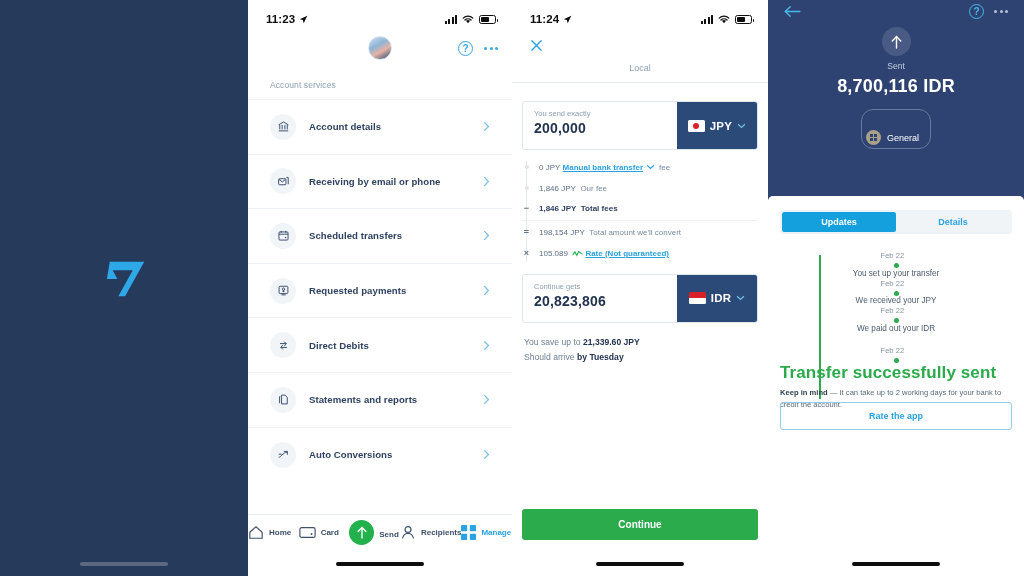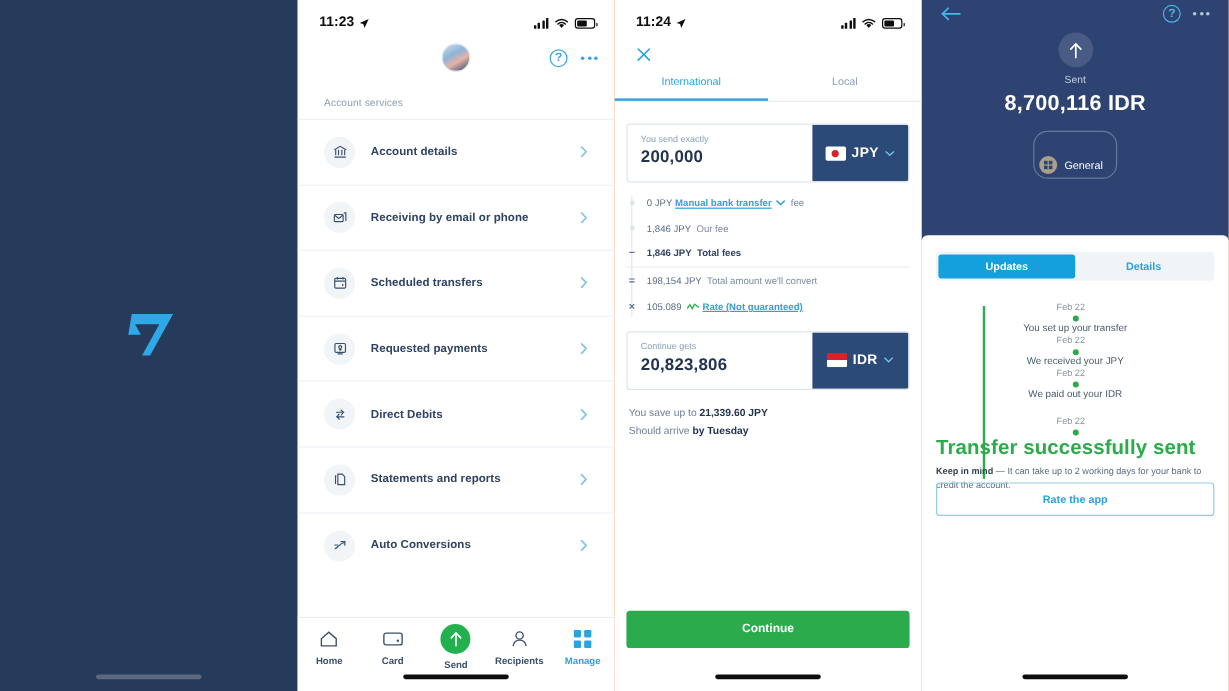--- a/index.html
+++ b/index.html
@@ -2,21 +2,21 @@
 <html><head>
 <meta charset="utf-8">
 <style>
   * { box-sizing: border-box; margin: 0; padding: 0; }
   html, body {
     width: 1024px; height: 576px;
     background: #000;
     font-family: "Liberation Sans", sans-serif;
     overflow: hidden;
   }
-  .stage { position: relative; width: 1024px; height: 576px; background: #f97316; }
+  .stage { position: relative; width: 1024px; height: 576px; background: #8b5cf6; }
 
   
   .panel { position: absolute; top: 0; height: 576px; width: 256px; overflow: hidden; }
   .panel-white { background: #ffffff; }
   .panel-brand { background: #263a5c; }
 
   .statusbar {
     height: 30px; display: flex; align-items: center;
     justify-content: space-between; padding: 8px 16px 0 18px;
   }
@@ -77,21 +77,21 @@
     color: #3a4f6e;
   }
   .acct-label { font-size: 9.6px; color: #2f4262; font-weight: 600; letter-spacing: .05px; }
   .chev-r { margin-left: auto; color: #7cc2ea; }
 
   .tabbar {
     position: absolute; bottom: 0; left: 0; right: 0; height: 62px;
     border-top: 1px solid #e9eef3; background: #fff;
     display: flex; align-items: flex-start; padding-top: 9px;
   }
-  .tab-item { flex: 1; display: flex; flex-direction: column; align-items: center; gap: 5px; }
+  .tab-item { flex: 1; display: flex; flex-direction: row; align-items: center; gap: 5px; }
   .tab-label { font-size: 8px; color: #3d4f6b; font-weight: 600; }
   .tab-item.active .tab-label { color: #2aa3e0; }
   .tab-item.active .tab-ico { color: #2aa3e0; }
   .tab-ico { color: #3d4f6b; height: 17px; display: flex; align-items: center; }
   .send-fab {
     width: 25px; height: 25px; border-radius: 50%; background: #22b14c;
     display: flex; align-items: center; justify-content: center; color: #fff;
     margin-top: -4px;
   }
 
@@ -433,21 +433,20 @@
       </div>
     </div>
 
     <div class="close-row">
       <svg width="13" height="13" viewBox="0 0 14 14" stroke="#2aa3e0" stroke-width="1.5" stroke-linecap="round">
           <path d="M2 2 L12 12 M12 2 L2 12"></path>
         </svg>
     </div>
 
     <div class="tabs2">
-      <div class="tab2 on">International</div>
       <div class="tab2">Local</div>
     </div>
 
     <div class="amt-card">
       <div class="amt-left">
         <div class="amt-cap">You send exactly</div>
         <div class="amt-val">200,000</div>
       </div>
       <div class="cur-btn">
         <span class="flag flag-jp">

